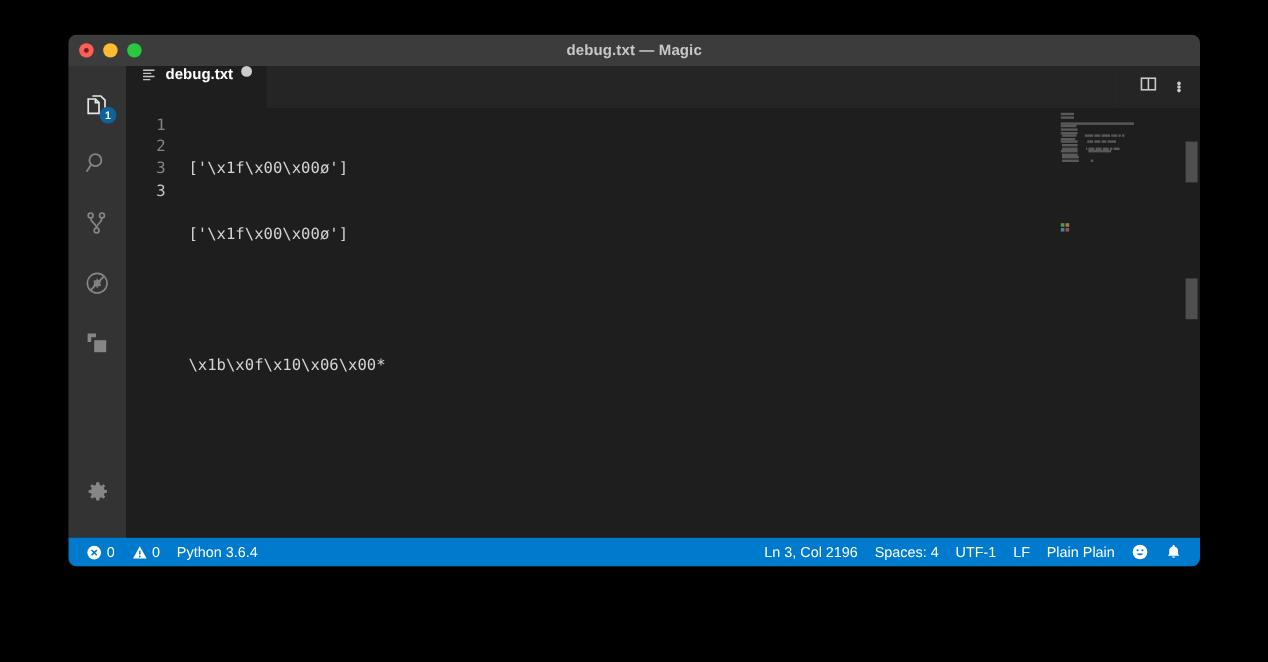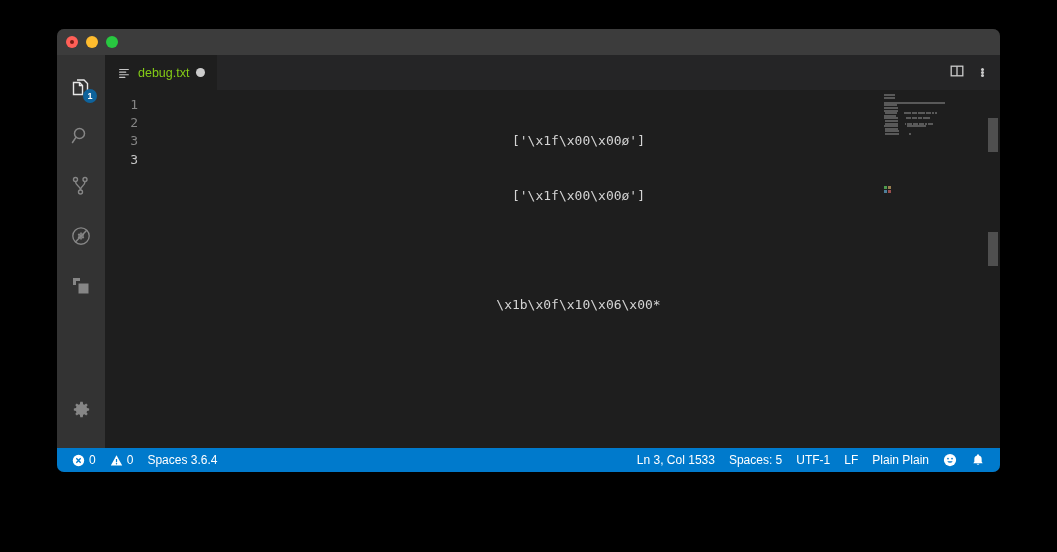--- a/index.html
+++ b/index.html
@@ -127,27 +127,26 @@
   #tabsrow {
     height: 35px;
     flex: 0 0 35px;
     background: #252526;
     display: flex;
     align-items: stretch;
     position: relative;
   }
   #tab {
     display: flex;
-    align-items: center;
     gap: 7px;
     padding: 0 12px;
     background: #1e1e1e;
-    color: #84cc16;
+    color: #ffffff;
     font-size: 12.5px;
-    font-weight: normal;
+    font-weight: bold;
     min-width: 0;
     position: relative;
   }
   #tab .ficon { color: #c5c5c5; display:block; }
   .dirty-dot {
     width: 9px; height: 9px;
     border-radius: 50%;
     background: #cccccc;
     display: block;
   }
@@ -206,21 +205,20 @@
     flex: 1 1 auto;
     color: #d4d4d4;
     white-space: pre;
     position: relative;
     min-width: 0;
   }
   .cline {
     height: 18.2px;
     white-space: pre;
     position: relative;
-    text-align: center;
   }
   .bracket-box {
     outline: 1px solid #888888;
     outline-offset: -1px;
   }
 
   
   #minimap {
     position: absolute;
     right: 14px;
@@ -293,20 +291,21 @@
 <body>
 
 <div id="window">
 
   <div id="titlebar">
     <div id="traffic">
       <span class="light close"></span>
       <span class="light min"></span>
       <span class="light max"></span>
     </div>
+    <div id="window-title">debug.txt — Magic</div>
   </div>
 
   <div id="body">
 
     <div id="activitybar">
 
       <div class="act-item active">
         <svg width="24" height="24" viewBox="0 0 24 24" fill="none" stroke="currentColor" stroke-width="1.4">
           <path d="M4.5 8.5 L4.5 20.5 L13.5 20.5 L13.5 11.5 L10.5 8.5 Z"></path>
           <path d="M10.5 8.5 L10.5 11.5 L13.5 11.5"></path>
@@ -487,30 +486,30 @@
     <div class="sb-item">
       <svg class="sb-icon" width="13" height="13" viewBox="0 0 16 16">
         <path d="M8 1.6 L15 14 L1 14 Z" fill="#ffffff"></path>
         <path d="M8 6 L8 10" stroke="#007acc" stroke-width="1.5"></path>
         <circle cx="8" cy="12" r="0.9" fill="#007acc"></circle>
       </svg>
       <span>0</span>
     </div>
 
     <div class="sb-item">
-      <span>Spaces 3.6.4</span>
+      <span>Python 3.6.4</span>
     </div>
 
     <div class="sb-spacer"></div>
 
     <div class="sb-item">
-      <span>Ln 3, Col 1533</span>
-    </div>
-    <div class="sb-item">
-      <span>Spaces: 5</span>
+      <span>Ln 3, Col 2196</span>
+    </div>
+    <div class="sb-item">
+      <span>Spaces: 4</span>
     </div>
     <div class="sb-item">
       <span>UTF-1</span>
     </div>
     <div class="sb-item">
       <span>LF</span>
     </div>
     <div class="sb-item">
       <span>Plain Plain</span>
     </div>

